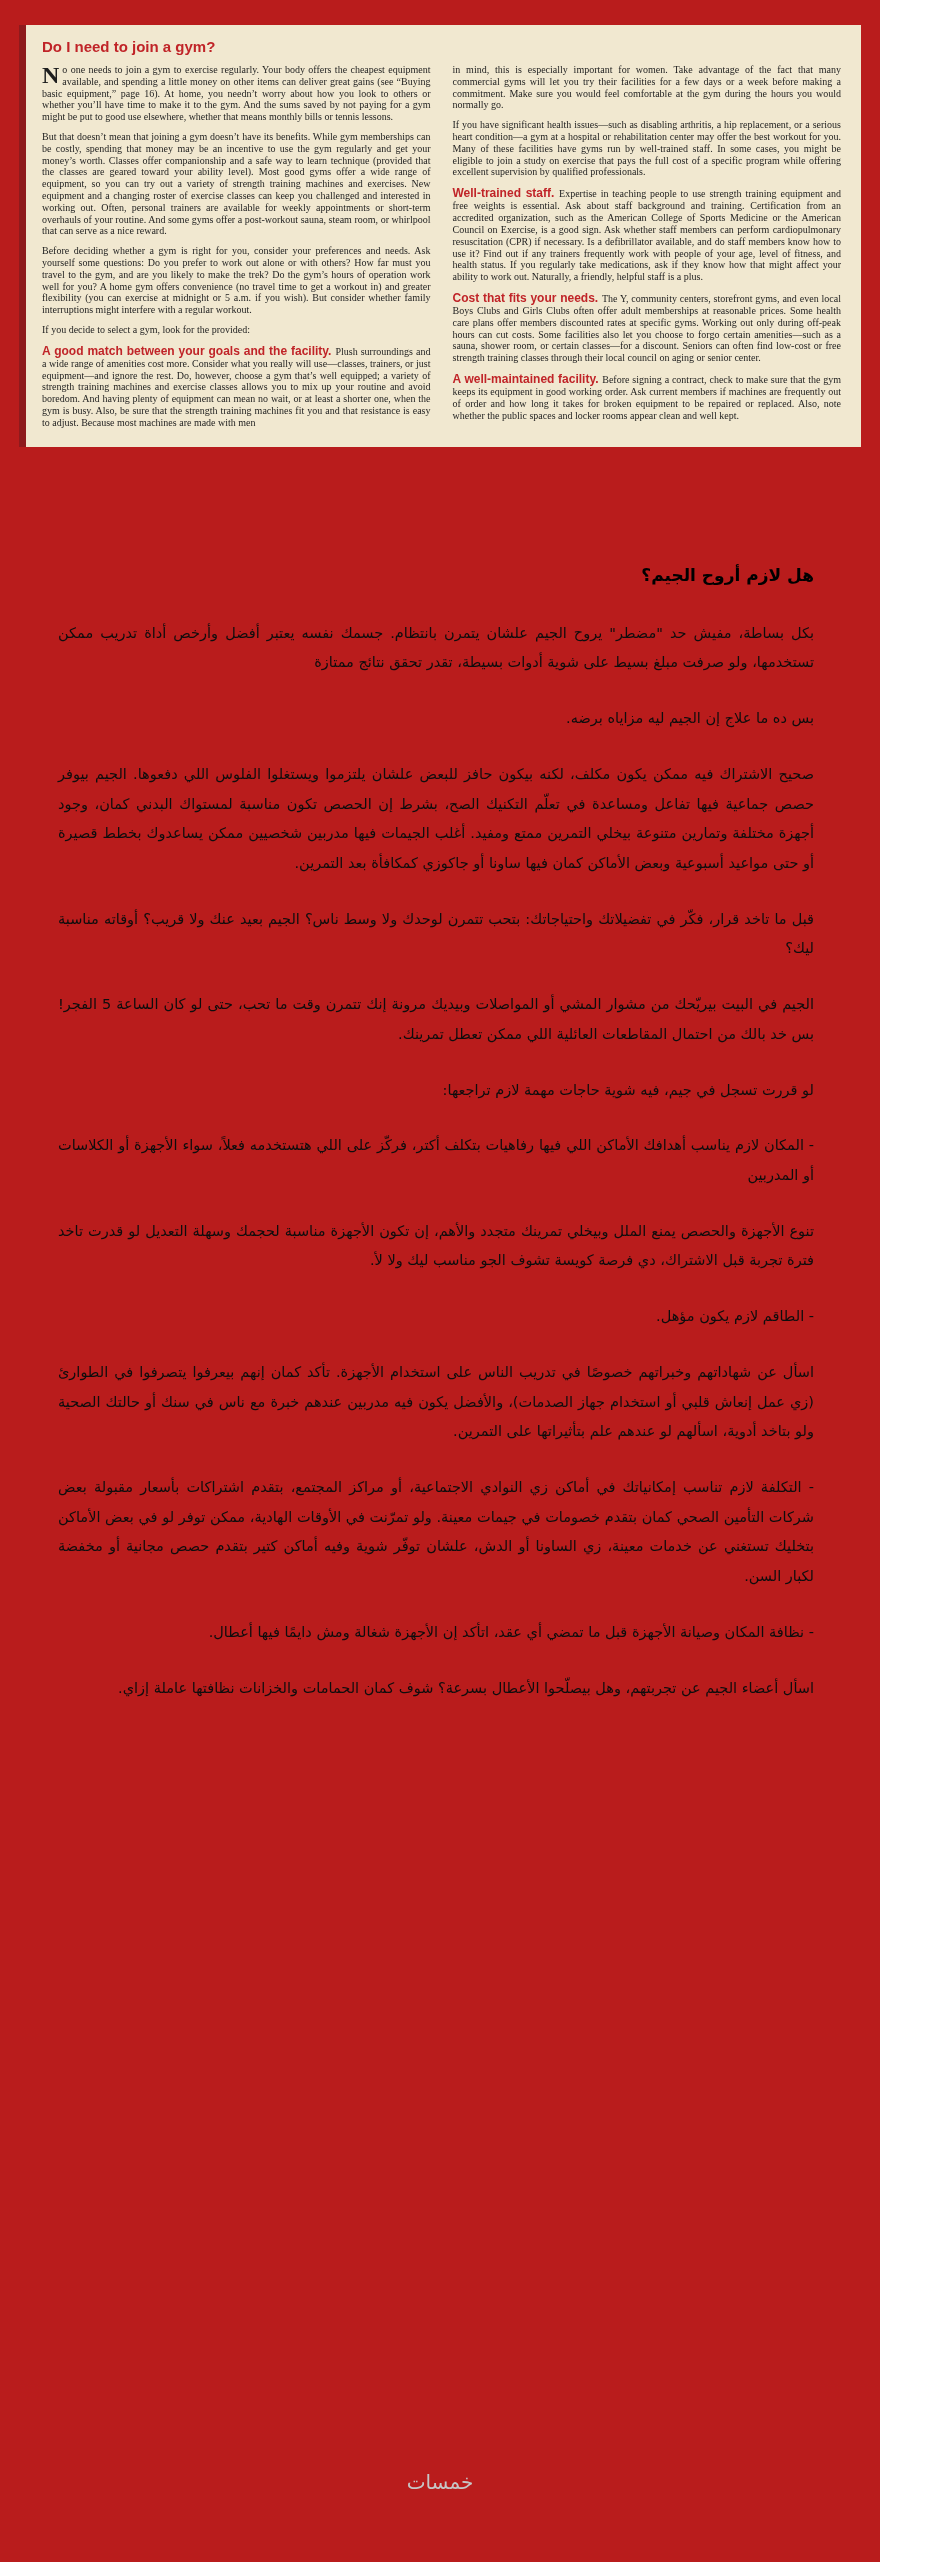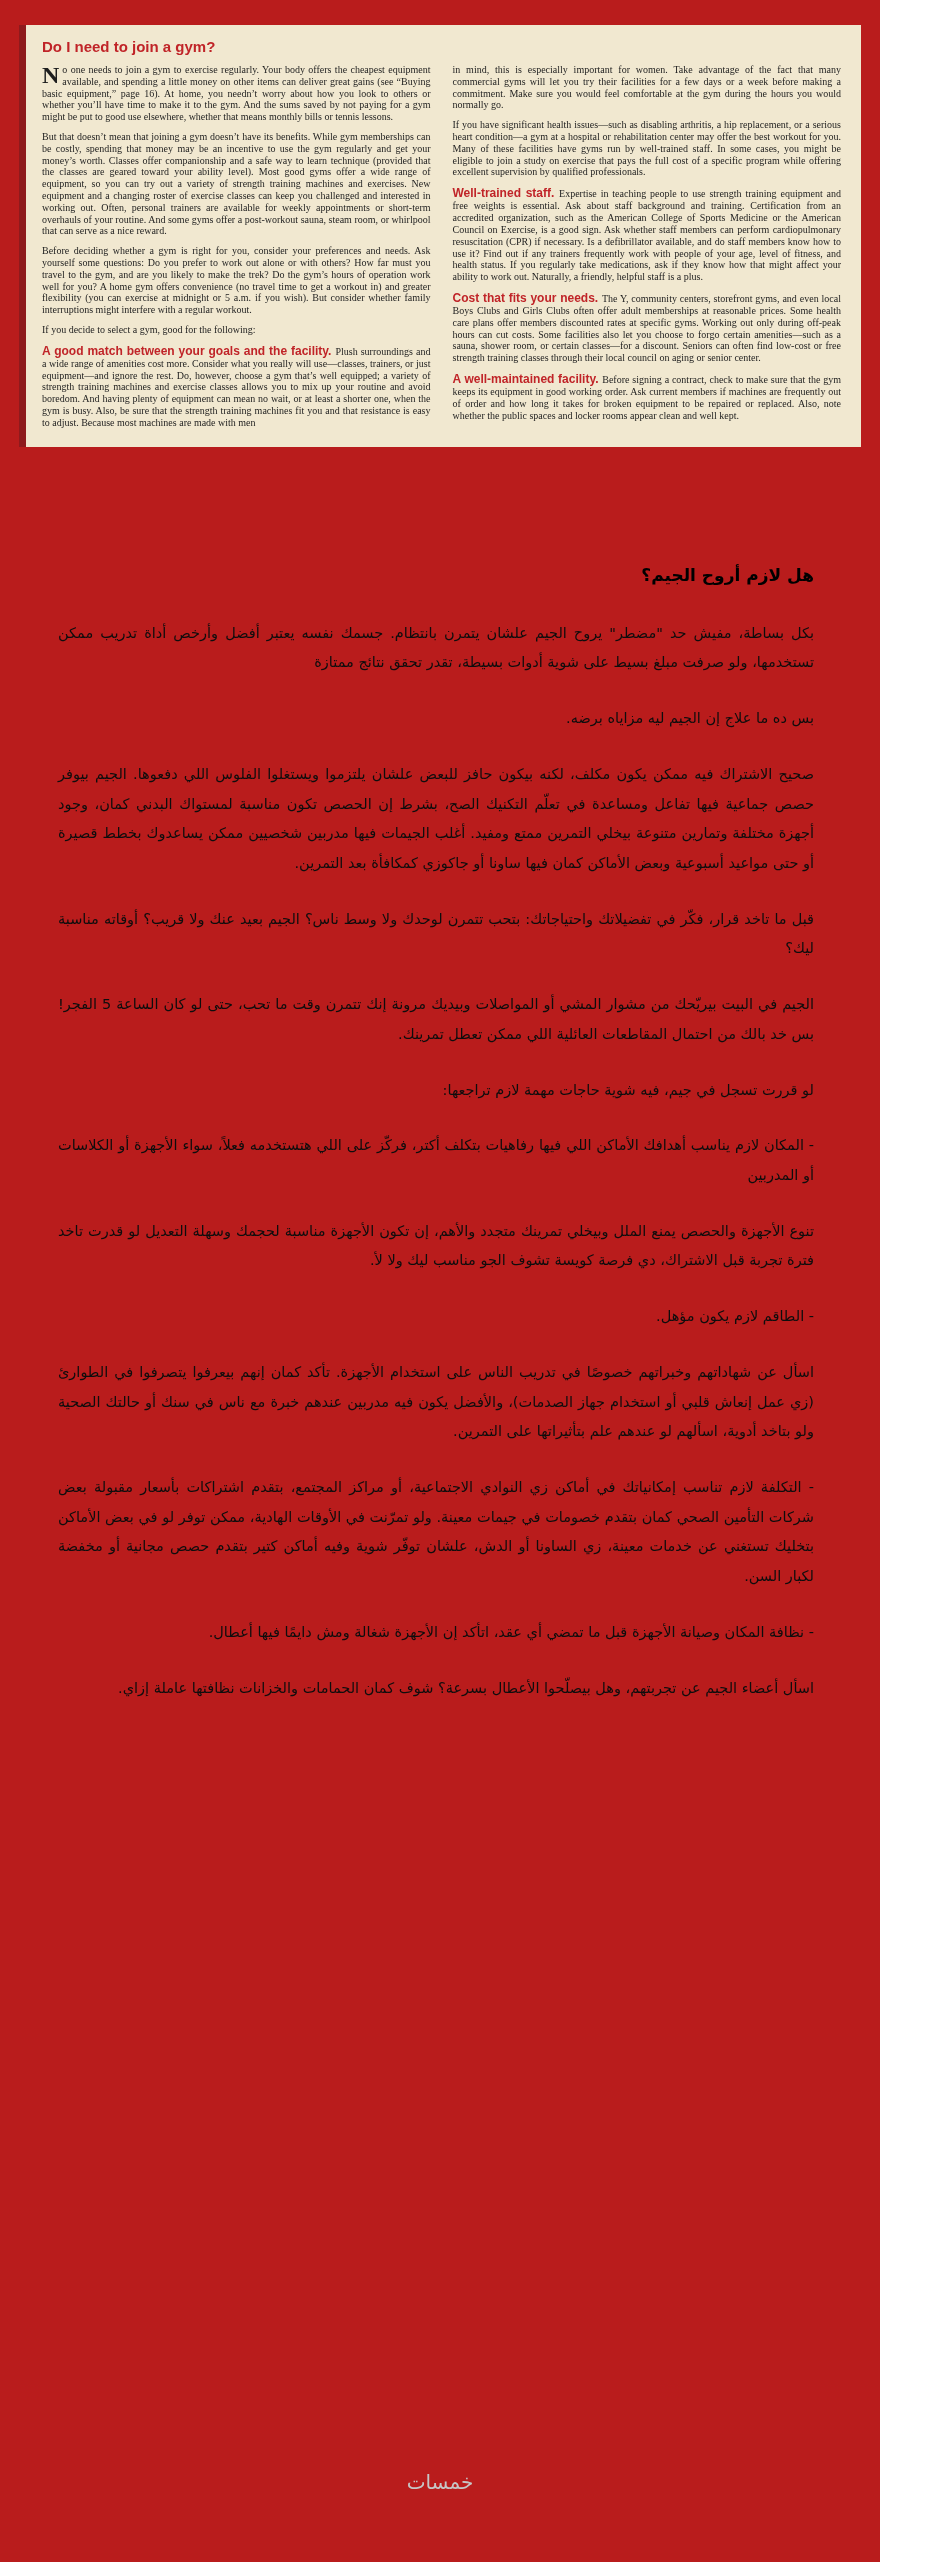--- a/index.html
+++ b/index.html
@@ -96,21 +96,21 @@
 <div class="page">
 
   <section class="feature-box">
     <h1 class="box-title">Do I need to join a gym?</h1>
     <div class="columns">
 
       <div class="col">
         <p class="en"><span class="dropcap">N</span><span>o one needs to join a gym to exercise regularly. Your body offers the cheapest equipment available, and spending a little money on other items can deliver great gains (see “Buying basic equipment,” page 16). At home, you needn’t worry about how you look to others or whether you’ll have time to make it to the gym. And the sums saved by not paying for a gym might be put to good use elsewhere, whether that means monthly bills or tennis lessons.</span></p>
         <p class="en"><span>But that doesn’t mean that joining a gym doesn’t have its benefits. While gym memberships can be costly, spending that money may be an incentive to use the gym regularly and get your money’s worth. Classes offer companionship and a safe way to learn technique (provided that the classes are geared toward your ability level). Most good gyms offer a wide range of equipment, so you can try out a variety of strength training machines and exercises. New equipment and a changing roster of exercise classes can keep you challenged and interested in working out. Often, personal trainers are available for weekly appointments or short-term overhauls of your routine. And some gyms offer a post-workout sauna, steam room, or whirlpool that can serve as a nice reward.</span></p>
         <p class="en"><span>Before deciding whether a gym is right for you, consider your preferences and needs. Ask yourself some questions: Do you prefer to work out alone or with others? How far must you travel to the gym, and are you likely to make the trek? Do the gym’s hours of operation work well for you? A home gym offers convenience (no travel time to get a workout in) and greater flexibility (you can exercise at midnight or 5 a.m. if you wish). But consider whether family interruptions might interfere with a regular workout.</span></p>
-        <p class="en"><span>If you decide to select a gym, good for the following:</span></p>
+        <p class="en"><span>If you decide to select a gym, look for the provided:</span></p>
         <p class="en"><span class="lead">A good match between your goals and the facility.</span><span>Plush surroundings and a wide range of amenities cost more. Consider what you really will use—classes, trainers, or just equipment—and ignore the rest. Do, however, choose a gym that’s well equipped; a variety of strength training machines and exercise classes allows you to mix up your routine and avoid boredom. And having plenty of equipment can mean no wait, or at least a shorter one, when the gym is busy. Also, be sure that the strength training machines fit you and that resistance is easy to adjust. Because most machines are made with men</span></p>
       </div>
 
       <div class="col">
         <p class="en"><span>in mind, this is especially important for women. Take advantage of the fact that many commercial gyms will let you try their facilities for a few days or a week before making a commitment. Make sure you would feel comfortable at the gym during the hours you would normally go.</span></p>
         <p class="en"><span>If you have significant health issues—such as disabling arthritis, a hip replacement, or a serious heart condition—a gym at a hospital or rehabilitation center may offer the best workout for you. Many of these facilities have gyms run by well-trained staff. In some cases, you might be eligible to join a study on exercise that pays the full cost of a specific program while offering excellent supervision by qualified professionals.</span></p>
         <p class="en"><span class="lead">Well-trained staff.</span><span>Expertise in teaching people to use strength training equipment and free weights is essential. Ask about staff background and training. Certification from an accredited organization, such as the American College of Sports Medicine or the American Council on Exercise, is a good sign. Ask whether staff members can perform cardiopulmonary resuscitation (CPR) if necessary. Is a defibrillator available, and do staff members know how to use it? Find out if any trainers frequently work with people of your age, level of fitness, and health status. If you regularly take medications, ask if they know how that might affect your ability to work out. Naturally, a friendly, helpful staff is a plus.</span></p>
         <p class="en"><span class="lead">Cost that fits your needs.</span><span>The Y, community centers, storefront gyms, and even local Boys Clubs and Girls Clubs often offer adult memberships at reasonable prices. Some health care plans offer members discounted rates at specific gyms. Working out only during off-peak hours can cut costs. Some facilities also let you choose to forgo certain amenities—such as a sauna, shower room, or certain classes—for a discount. Seniors can often find low-cost or free strength training classes through their local council on aging or senior center.</span></p>
         <p class="en"><span class="lead">A well-maintained facility.</span><span>Before signing a contract, check to make sure that the gym keeps its equipment in good working order. Ask current members if machines are frequently out of order and how long it takes for broken equipment to be repaired or replaced. Also, note whether the public spaces and locker rooms appear clean and well kept.</span></p>
       </div>

